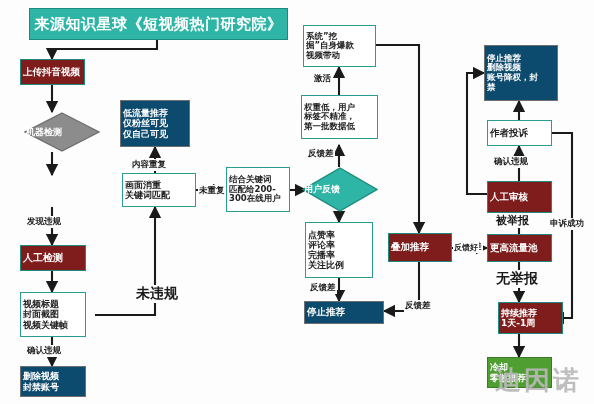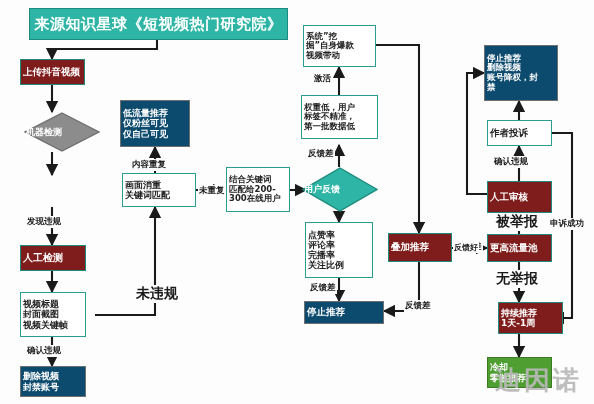--- a/index.html
+++ b/index.html
@@ -303,21 +303,21 @@
   </div>
 
   <div class="edge-label" style="left:455px;top:241px;font-size:8.5px;">
     <span>反馈差</span>
   </div>
 
   <div class="edge-label" style="left:493px;top:156px;font-size:8.5px;">
     <span>确认违规</span>
   </div>
 
-  <div class="edge-label" style="left:495px;top:213px;font-size:14px;">
+  <div class="edge-label" style="left:495px;top:213px;font-size:11px;">
     <span>被举报</span>
   </div>
 
   <div class="edge-label" style="left:549px;top:218px;font-size:8.5px;">
     <span>申诉成功</span>
   </div>
 
   <div class="edge-label" style="left:495px;top:270px;font-size:14px;">
     <span>无举报</span>
   </div>

